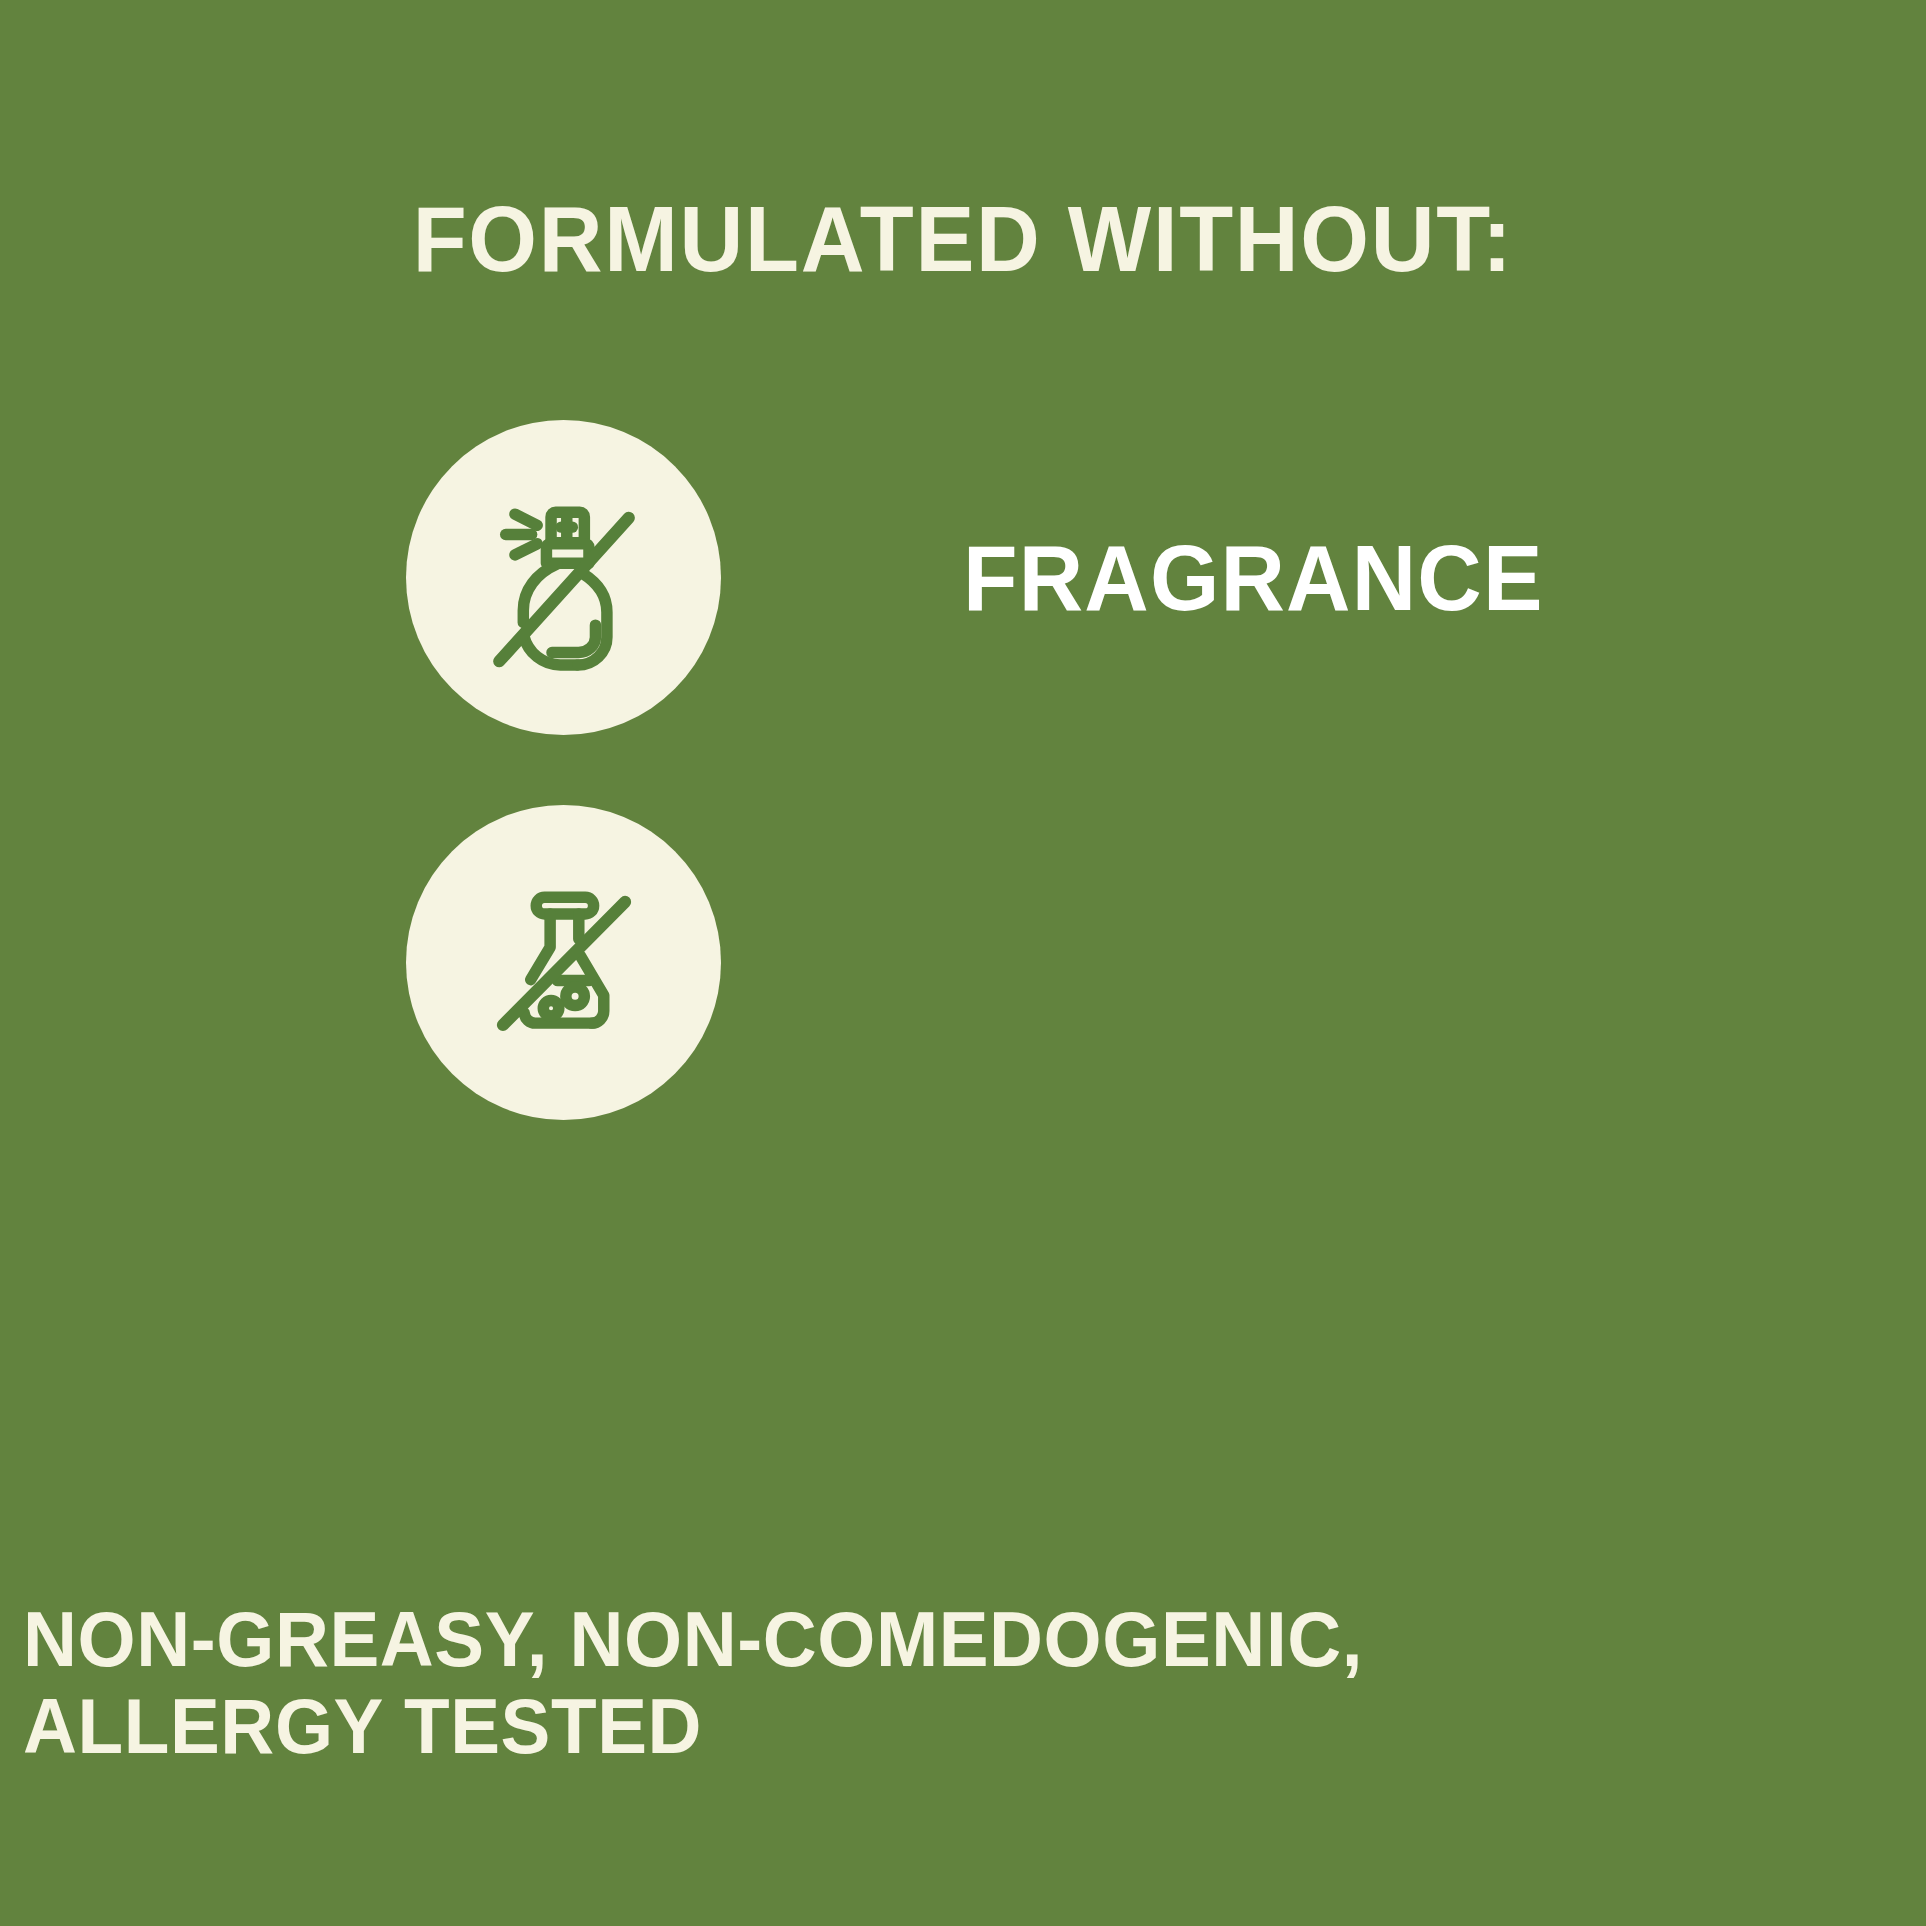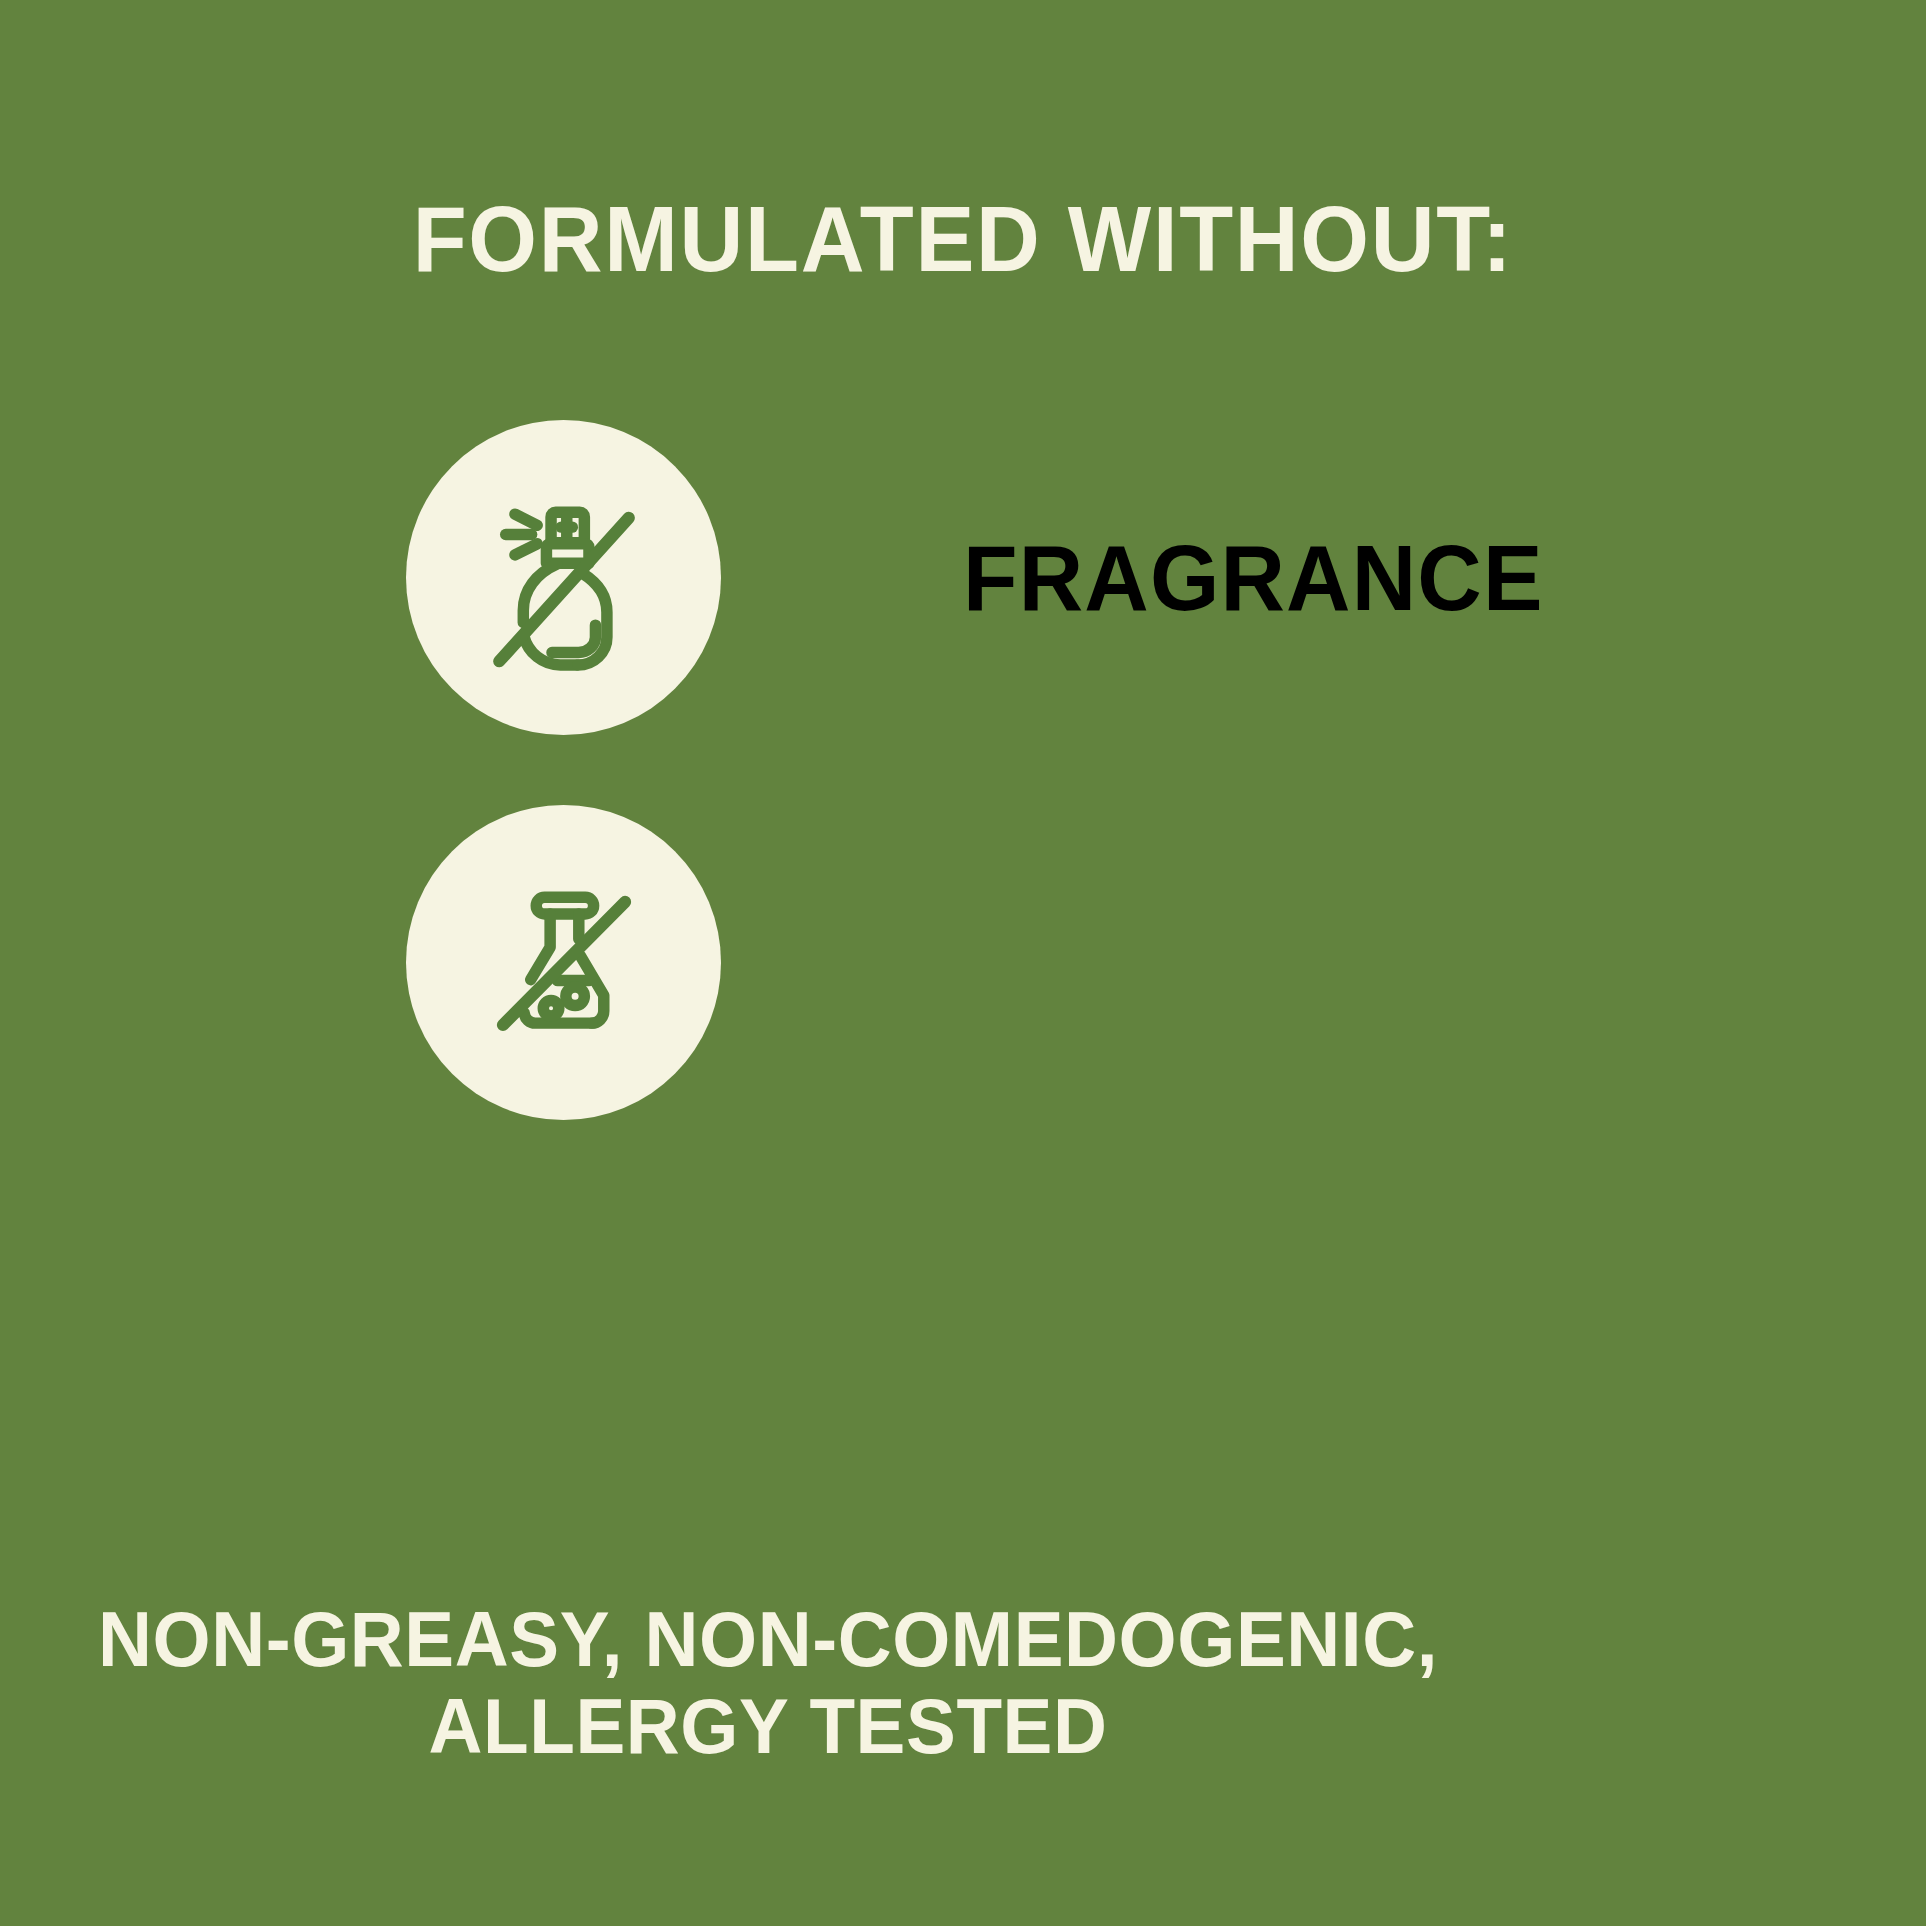--- a/index.html
+++ b/index.html
@@ -88,41 +88,40 @@
     stroke-linecap: round;
   }
 
   .row-label {
     position: absolute;
     left: 963px;
     top: 0;
     height: 315px;
     display: flex;
     align-items: center;
-    color: #000000;
+    color: #ffffff;
     font-size: 92px;
     line-height: 1.0;
     letter-spacing: 1.2px;
     font-weight: 700;
     white-space: nowrap;
     justify-content: flex-end;
   }
   .row-label span {
     display: block;
     transform: scaleX(0.97);
     transform-origin: left center;
   }
 
   
   .footer {
     position: absolute;
     left: 0;
     top: 1596px;
     width: 1536px;
-    text-align: center;
     color: #F6F4E2;
     font-size: 77px;
     line-height: 1.13;
     letter-spacing: 0.6px;
     font-weight: 700;
   }
   .footer .fline {
     display: block;
     transform: scaleX(0.97);
     transform-origin: center center;

